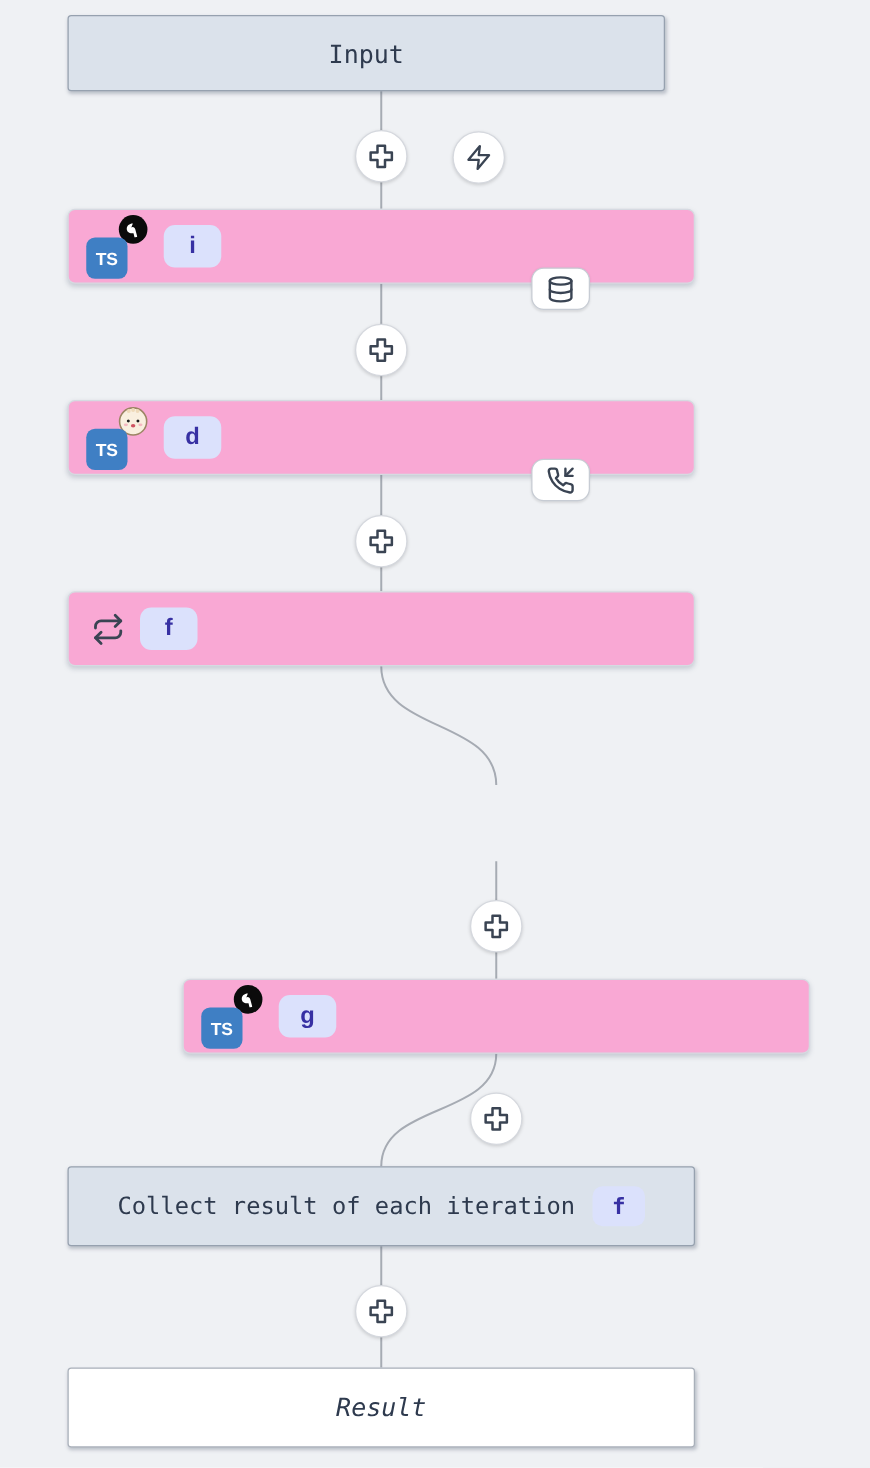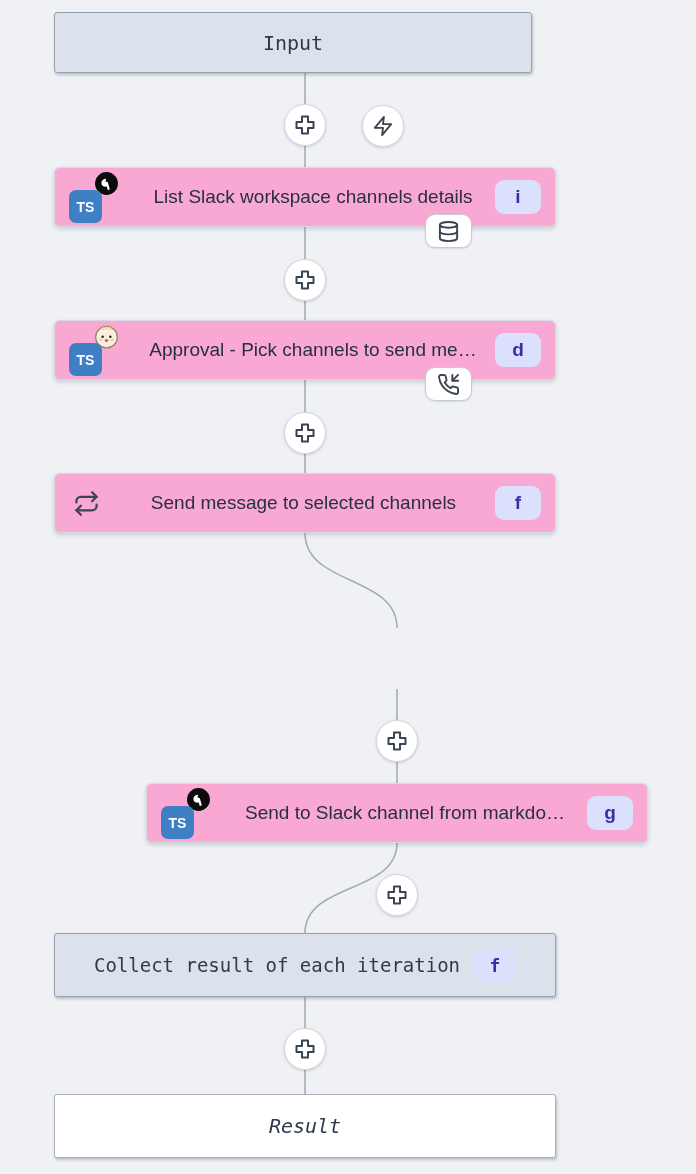--- a/index.html
+++ b/index.html
@@ -89,21 +89,20 @@
     <div class="ts-wrap">
       <svg class="runtime" viewBox="0 0 24 24">
         <circle cx="12" cy="12" r="11" fill="#0b0b0b"></circle>
         <path fill="#ffffff" d="M11.8 7.4c-2.8 0-4.7 1.8-4.7 4.1 0 2.1 1.6 3.5 4 3.5.4 0 .8 0 1.2-.1l.7 2.9c.06.25.3.4.56.34l1.2-.3c.25-.07.4-.32.33-.57l-1.4-5.1c-.3-1.3-.9-2.06-2.1-2.06-.9 0-1.4.56-1.3 1.3"></path>
         <circle cx="13.9" cy="9.7" r="0.75" fill="#0b0b0b"></circle>
       </svg>
       <div class="ts-square">
         <span>TS</span>
       </div>
     </div>
-    <div class="node-label">List Slack workspace channels details</div>
     <div class="badge">i</div>
   </div>
   <div class="chip" style="left:425px;top:214px">
     <svg width="23" height="23" viewBox="0 0 24 24">
       <g class="stroke-ic" stroke-width="1.9">
         <ellipse cx="12" cy="5" rx="9" ry="3"></ellipse>
         <path d="M3 5v14c0 1.66 4 3 9 3s9-1.34 9-3V5"></path>
         <path d="M3 12c0 1.66 4 3 9 3s9-1.34 9-3"></path>
       </g>
     </svg>
@@ -125,21 +124,20 @@
         <circle cx="8.3" cy="12.3" r="1.15" fill="#1d1d1d"></circle>
         <circle cx="15.7" cy="12.3" r="1.15" fill="#1d1d1d"></circle>
         <ellipse cx="6.4" cy="15.2" rx="1.6" ry="1.05" fill="#f4b8c0"></ellipse>
         <ellipse cx="17.6" cy="15.2" rx="1.6" ry="1.05" fill="#f4b8c0"></ellipse>
         <ellipse cx="12" cy="15.9" rx="1.7" ry="1.3" fill="#cf5260"></ellipse>
       </svg>
       <div class="ts-square">
         <span>TS</span>
       </div>
     </div>
-    <div class="node-label">Approval - Pick channels to send me…</div>
     <div class="badge">d</div>
   </div>
   <div class="chip" style="left:425px;top:367px">
     <svg width="23" height="23" viewBox="0 0 24 24">
       <g class="stroke-ic" stroke-width="1.9">
         <polyline points="16 2 16 8 22 8"></polyline>
         <line x1="22" y1="2" x2="16" y2="8"></line>
         <path d="M22 16.92v3a2 2 0 0 1-2.18 2 19.79 19.79 0 0 1-8.63-3.07 19.5 19.5 0 0 1-6-6 19.79 19.79 0 0 1-3.07-8.67A2 2 0 0 1 4.11 2h3a2 2 0 0 1 2 1.72 12.84 12.84 0 0 0 .7 2.81 2 2 0 0 1-.45 2.11L8.09 9.91a16 16 0 0 0 6 6l1.27-1.27a2 2 0 0 1 2.11-.45 12.84 12.84 0 0 0 2.81.7A2 2 0 0 1 22 16.92z"></path>
       </g>
     </svg>
@@ -155,21 +153,20 @@
     <div class="loop-icon">
       <svg width="27" height="27" viewBox="0 0 24 24">
         <g class="stroke-ic" stroke-width="2.1">
           <path d="m17 2 4 4-4 4"></path>
           <path d="M3 11v-1a4 4 0 0 1 4-4h14"></path>
           <path d="m7 22-4-4 4-4"></path>
           <path d="M21 13v1a4 4 0 0 1-4 4H3"></path>
         </g>
       </svg>
     </div>
-    <div class="node-label">Send message to selected channels</div>
     <div class="badge">f</div>
   </div>
 
 
   <div class="circle" style="left:376px;top:720px">
     <svg width="24" height="24" viewBox="0 0 24 24">
       <path class="stroke-ic" d="M9 3.5h6v5.5h5.5v6H15v5.5H9V15H3.5V9H9z"></path>
     </svg>
   </div>
 
@@ -177,21 +174,20 @@
     <div class="ts-wrap">
       <svg class="runtime" viewBox="0 0 24 24">
         <circle cx="12" cy="12" r="11" fill="#0b0b0b"></circle>
         <path fill="#ffffff" d="M11.8 7.4c-2.8 0-4.7 1.8-4.7 4.1 0 2.1 1.6 3.5 4 3.5.4 0 .8 0 1.2-.1l.7 2.9c.06.25.3.4.56.34l1.2-.3c.25-.07.4-.32.33-.57l-1.4-5.1c-.3-1.3-.9-2.06-2.1-2.06-.9 0-1.4.56-1.3 1.3"></path>
         <circle cx="13.9" cy="9.7" r="0.75" fill="#0b0b0b"></circle>
       </svg>
       <div class="ts-square">
         <span>TS</span>
       </div>
     </div>
-    <div class="node-label">Send to Slack channel from markdo…</div>
     <div class="badge">g</div>
   </div>
 
   <div class="circle" style="left:376px;top:874px">
     <svg width="24" height="24" viewBox="0 0 24 24">
       <path class="stroke-ic" d="M9 3.5h6v5.5h5.5v6H15v5.5H9V15H3.5V9H9z"></path>
     </svg>
   </div>
 
   <div class="hdr" style="left:54px;top:933px;width:502px;height:64px;font-size:19px">

